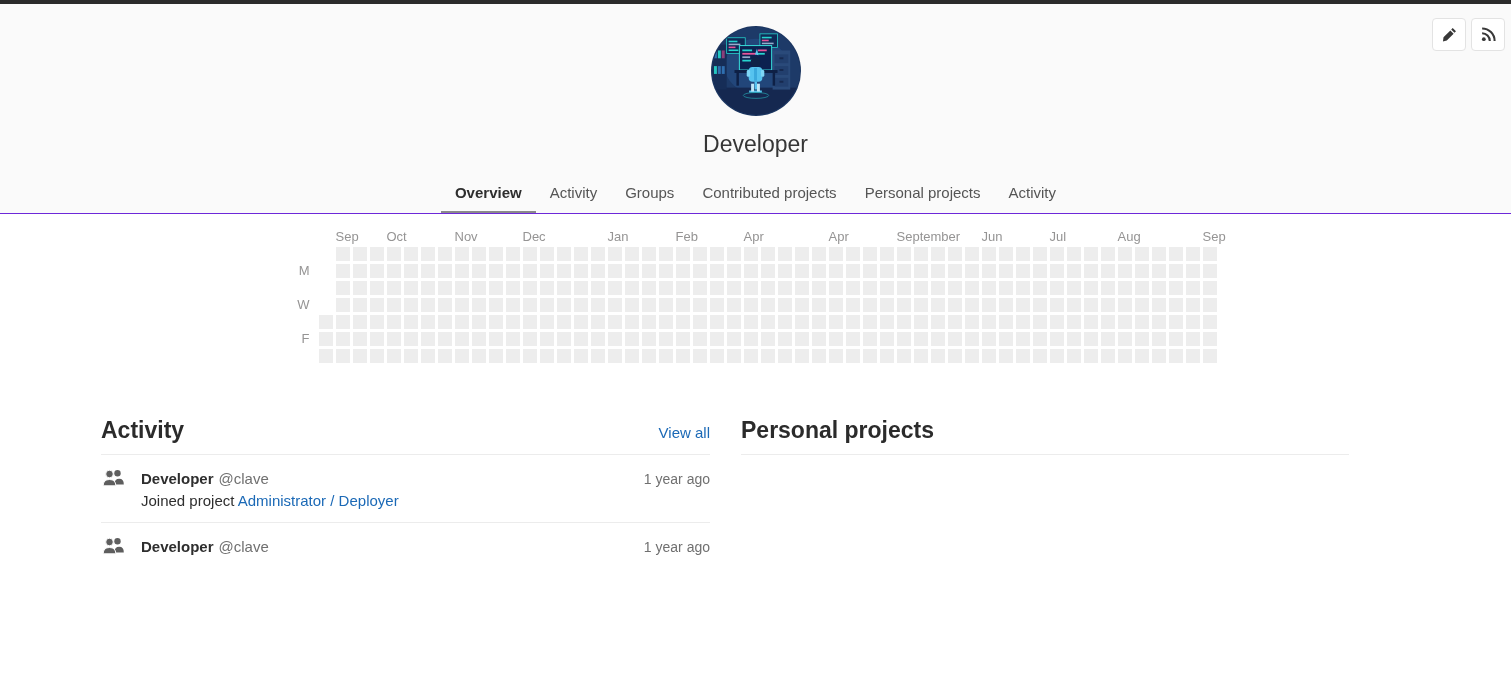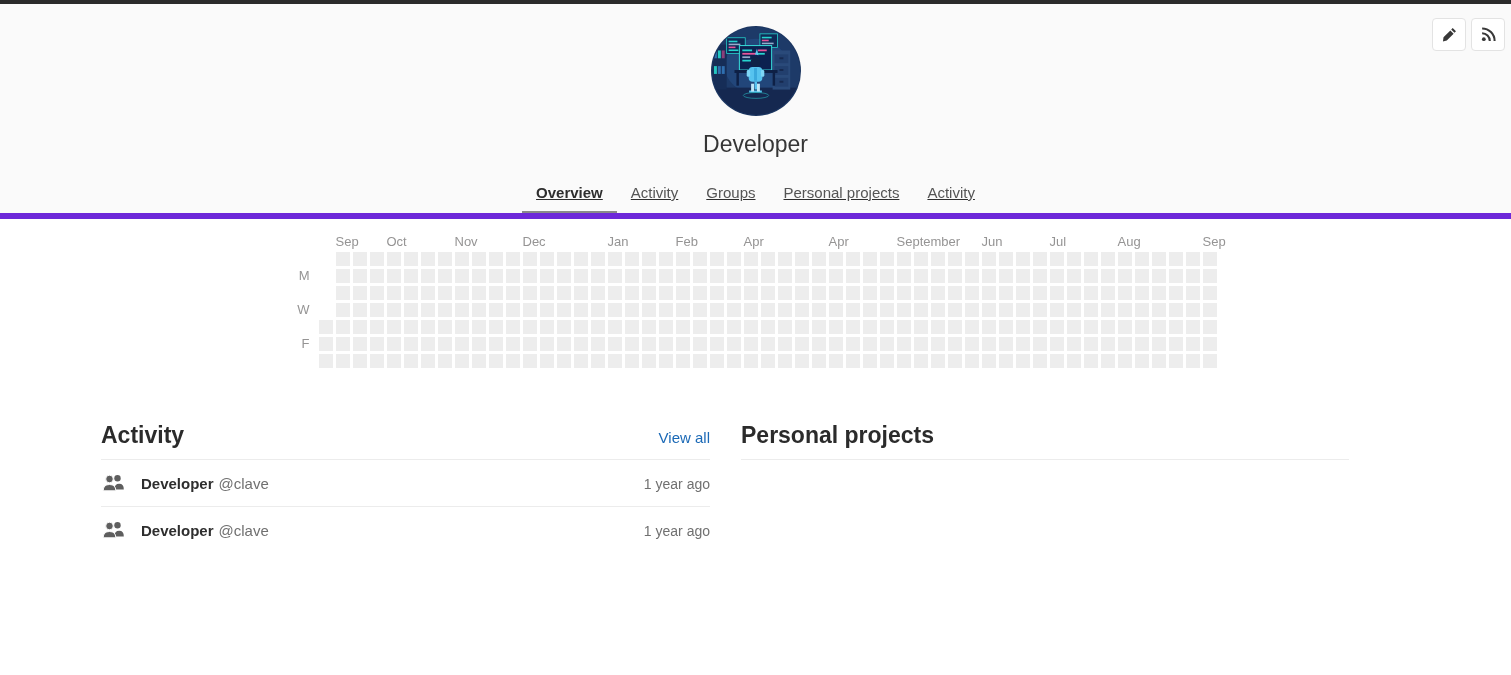--- a/index.html
+++ b/index.html
@@ -22,21 +22,21 @@
   .avatar {
     width: 90px; height: 90px; border-radius: 50%; margin: 0 auto;
     border: 1px solid rgba(0,0,0,.08); overflow: hidden; background: #1e3a68;
   }
   .profile-name { font-size: 23px; font-weight: 400; color: #363636; margin: 14px 0 2px; line-height: 28px; }
   .member-info { font-size: 15px; color: #4f4f4f; line-height: 20px; }
   .member-info .username { color: #6b6b6b; }
   .member-info .dot { margin: 0 9px; color: #6b6b6b; }
 
   
-  .tabs { display: flex; justify-content: center; margin-top: 17px; border-bottom: 6px solid #6d28d9; text-decoration: underline; }
+  .tabs { display: flex; justify-content: center; margin-top: 17px; border-bottom: 1px solid #6d28d9; }
   .tab {
     padding: 0 14px; height: 38px; line-height: 36px; font-size: 15px; color: #555;
     cursor: pointer; border-bottom: 2px solid transparent;
   }
   .tab.active { color: #2e2e2e; font-weight: 700; border-bottom-color: #8a8a8a; }
 
   
   .calendar-section { background: #fff; padding-top: 15px; margin: 0 101px 0 101px; }
   .calendar { width: 928px; margin: 0 auto; position: relative; }
   .months-row { position: relative; height: 18px; }
@@ -165,20 +165,21 @@
       </g>
     </svg>
   </div>
 
   <h1 class="profile-name">Developer</h1>
 
   <nav class="tabs" id="tabs">
       <div class="tab active">Overview</div>
       <div class="tab">Activity</div>
       <div class="tab">Groups</div>
+      <div class="tab">Contributed projects</div>
       <div class="tab">Personal projects</div>
       <div class="tab">Activity</div>
     </nav>
 </header>
 
 <section class="calendar-section">
   <div class="calendar">
     <div class="months-row" id="months-row">
         <span class="month-label" style="left: 44px;">Sep</span>
         <span class="month-label" style="left: 95px;">Oct</span>
@@ -697,20 +698,21 @@
                 <circle cx="16.5" cy="4.2" r="3.2"></circle>
                 <path d="M13.2 15.5q.3-5.8 5-5.8t4.6 5.8z"></path>
                 <circle cx="8.5" cy="5" r="3.8" stroke="#fafafa" stroke-width="1"></circle>
                 <path d="M2.2 16.8q0-6.3 6.3-6.3t6.3 6.3z" stroke="#fafafa" stroke-width="1"></path>
               </svg>
             </span>
             <span class="item-author">Developer</span>
             <span class="item-username">@clave</span>
             <span class="item-time">1 year ago</span>
           </div>
+          <div class="item-row2"><span>Joined project</span> <a class="link">Administrator / Deployer</a></div>
         </div>
         <div class="activity-item">
           <div class="item-row1">
             <span class="item-icon">
               <svg width="24" height="19" viewBox="0 0 24 19" fill="#5e5e5e">
                 <circle cx="16.5" cy="4.2" r="3.2"></circle>
                 <path d="M13.2 15.5q.3-5.8 5-5.8t4.6 5.8z"></path>
                 <circle cx="8.5" cy="5" r="3.8" stroke="#fafafa" stroke-width="1"></circle>
                 <path d="M2.2 16.8q0-6.3 6.3-6.3t6.3 6.3z" stroke="#fafafa" stroke-width="1"></path>
               </svg>

